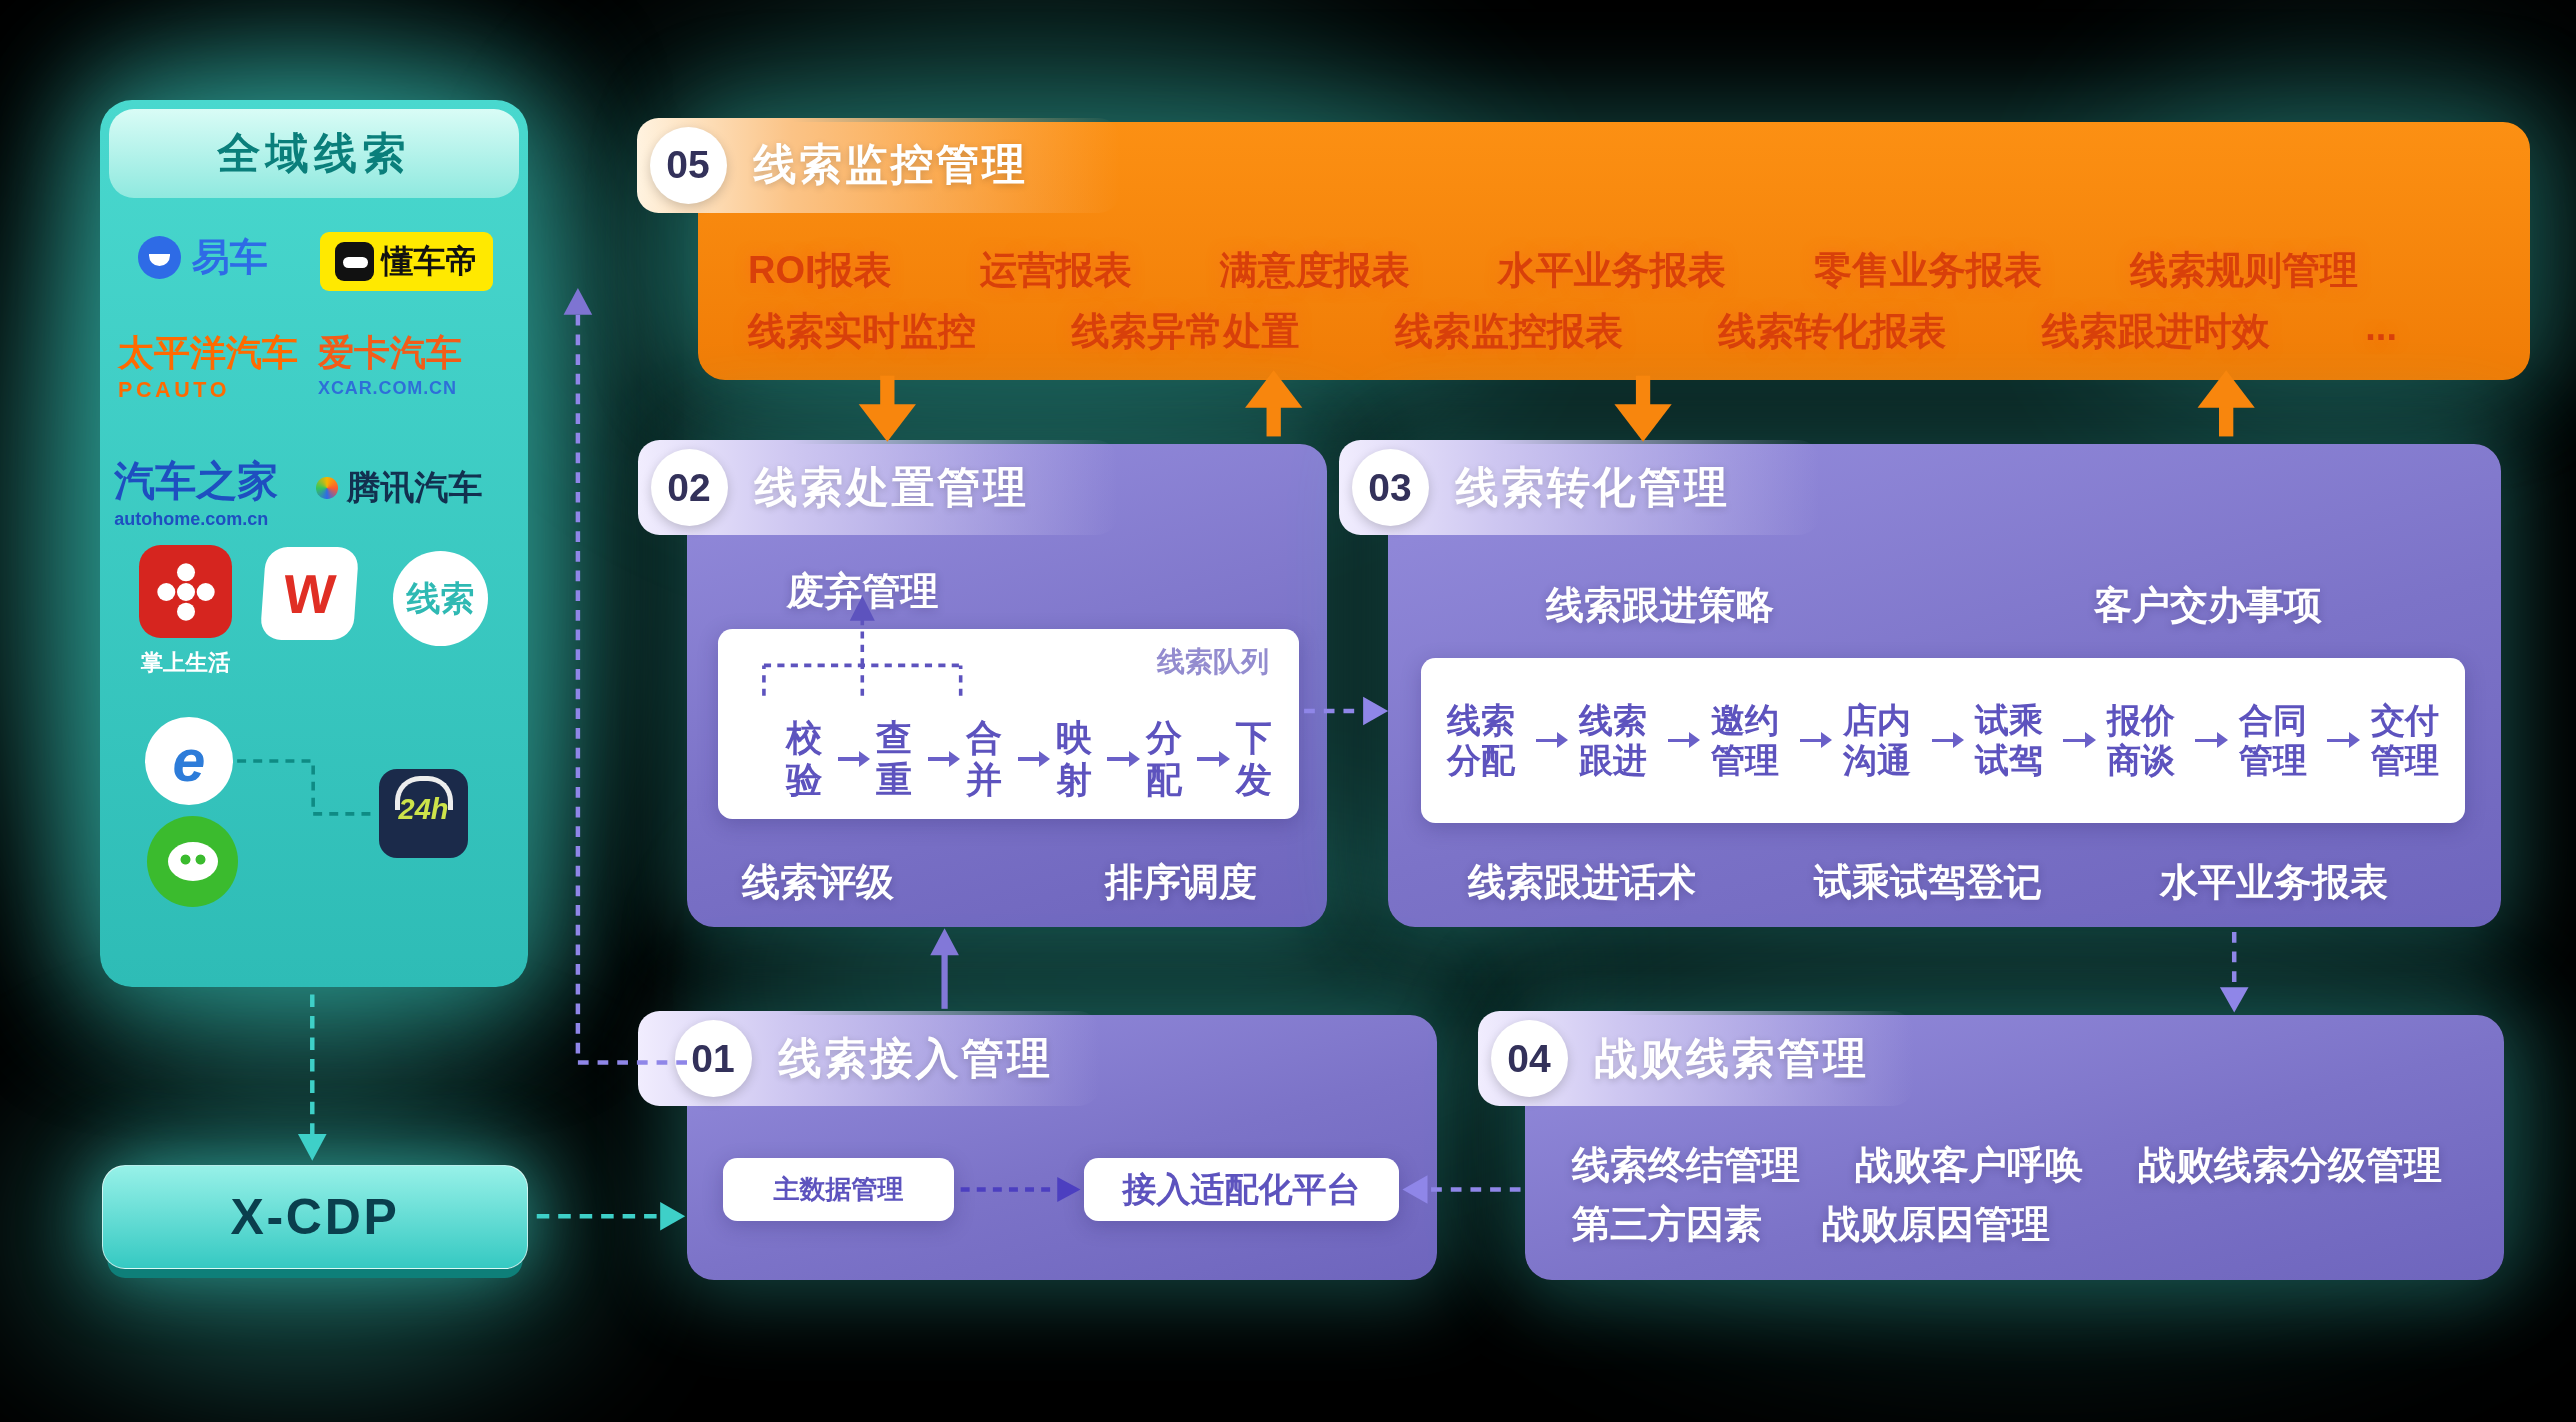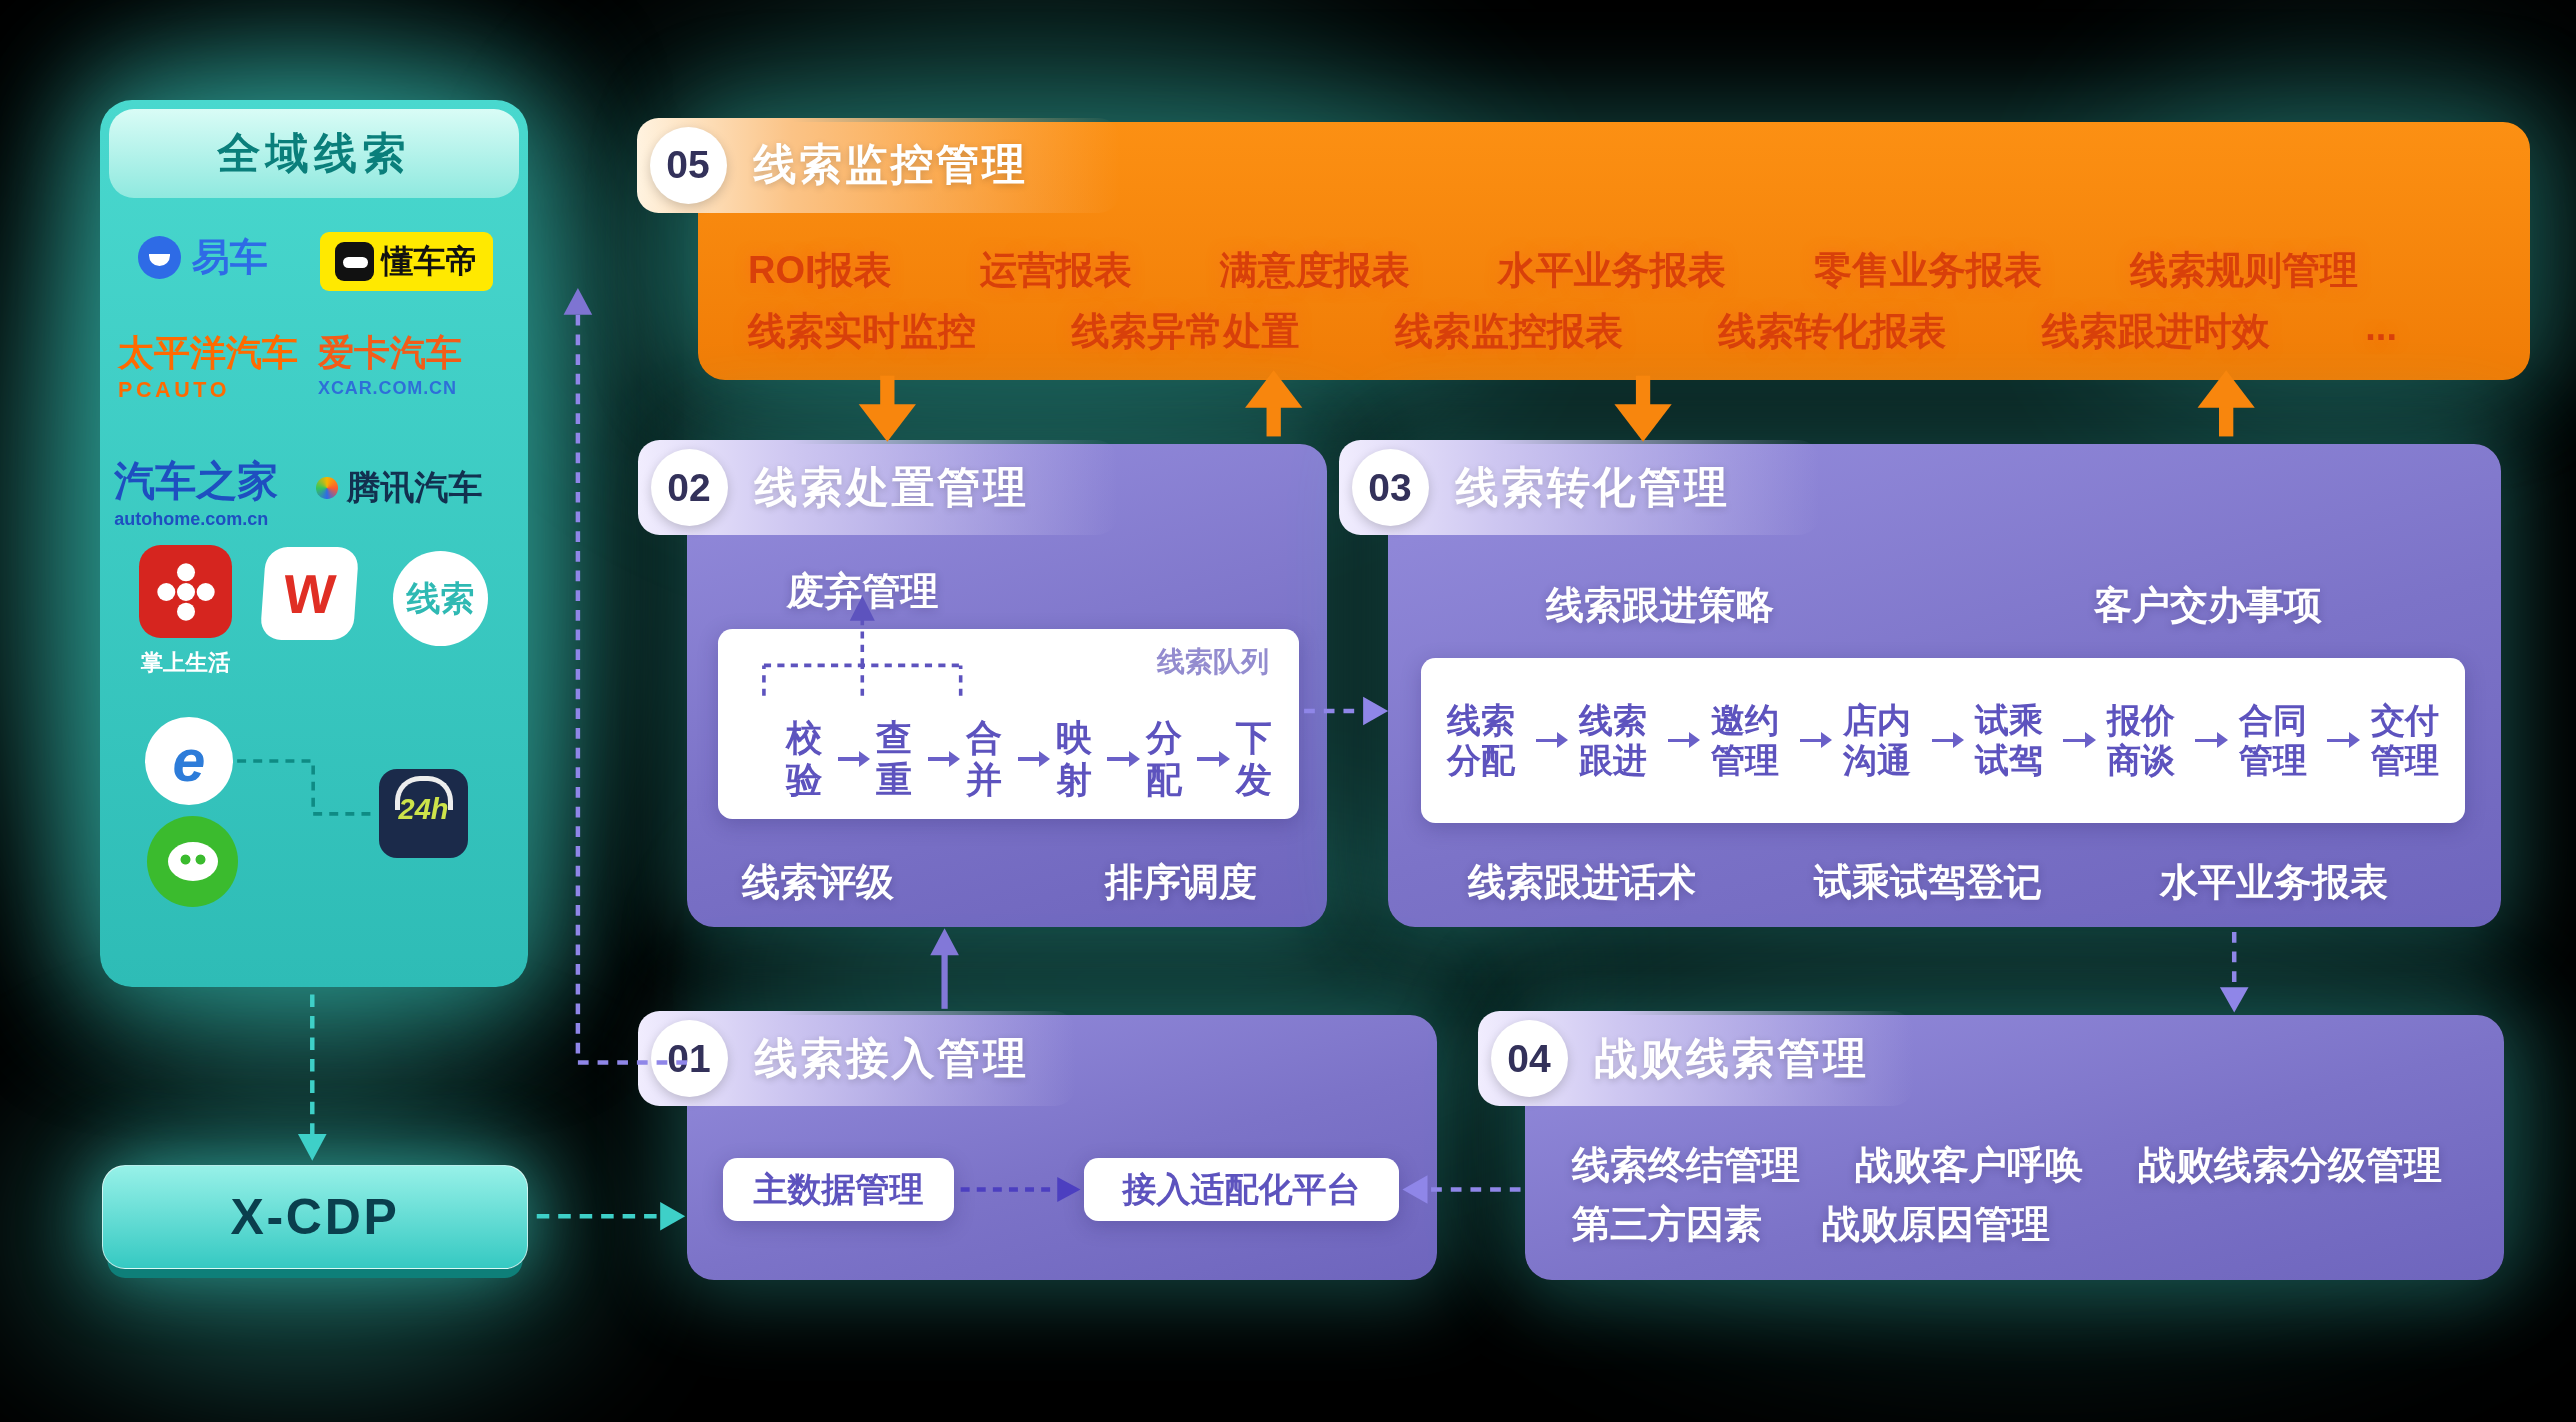--- a/index.html
+++ b/index.html
@@ -273,25 +273,25 @@
       </div>
     </div>
     <div class="lrow" style="left:80px;right:113px;top:413px;">
       <span class="wlabel">线索跟进话术</span>
       <span class="wlabel">试乘试驾登记</span>
       <span class="wlabel">水平业务报表</span>
     </div>
   </div>
 
   <div class="mod mod-purple" style="left:687px;top:1015px;width:750px;height:265px;">
-    <div class="pill pill-purple" style="left:-49px;top:-3.6px;width:438px;">
+    <div class="pill pill-purple" style="left:-49px;top:-3.6px;width:438px;padding-left:24px;">
       <span class="badge">01</span>
       <span class="pill-title">线索接入管理</span>
     </div>
-    <div class="white-card" style="left:36px;top:143px;width:231px;height:63px;display:flex;align-items:center;justify-content:center;font-size:34px;font-weight:bold;color:#5D53BE;">主数据管理</div>
+    <div class="white-card" style="left:36px;top:143px;width:231px;height:63px;display:flex;align-items:center;justify-content:center;font-size:26px;font-weight:bold;color:#5D53BE;">主数据管理</div>
     <div class="white-card" style="left:397px;top:143px;width:315px;height:63px;display:flex;align-items:center;justify-content:center;font-size:34px;font-weight:bold;color:#5D53BE;">接入适配化平台</div>
   </div>
 
   <div class="mod mod-purple" style="left:1525px;top:1015px;width:979px;height:265px;">
     <div class="pill pill-purple" style="left:-47px;top:-3.6px;width:436px;">
       <span class="badge">04</span>
       <span class="pill-title">战败线索管理</span>
     </div>
     <div class="lrow" style="left:47px;right:62px;top:125px;">
       <span class="wlabel">线索终结管理</span>

